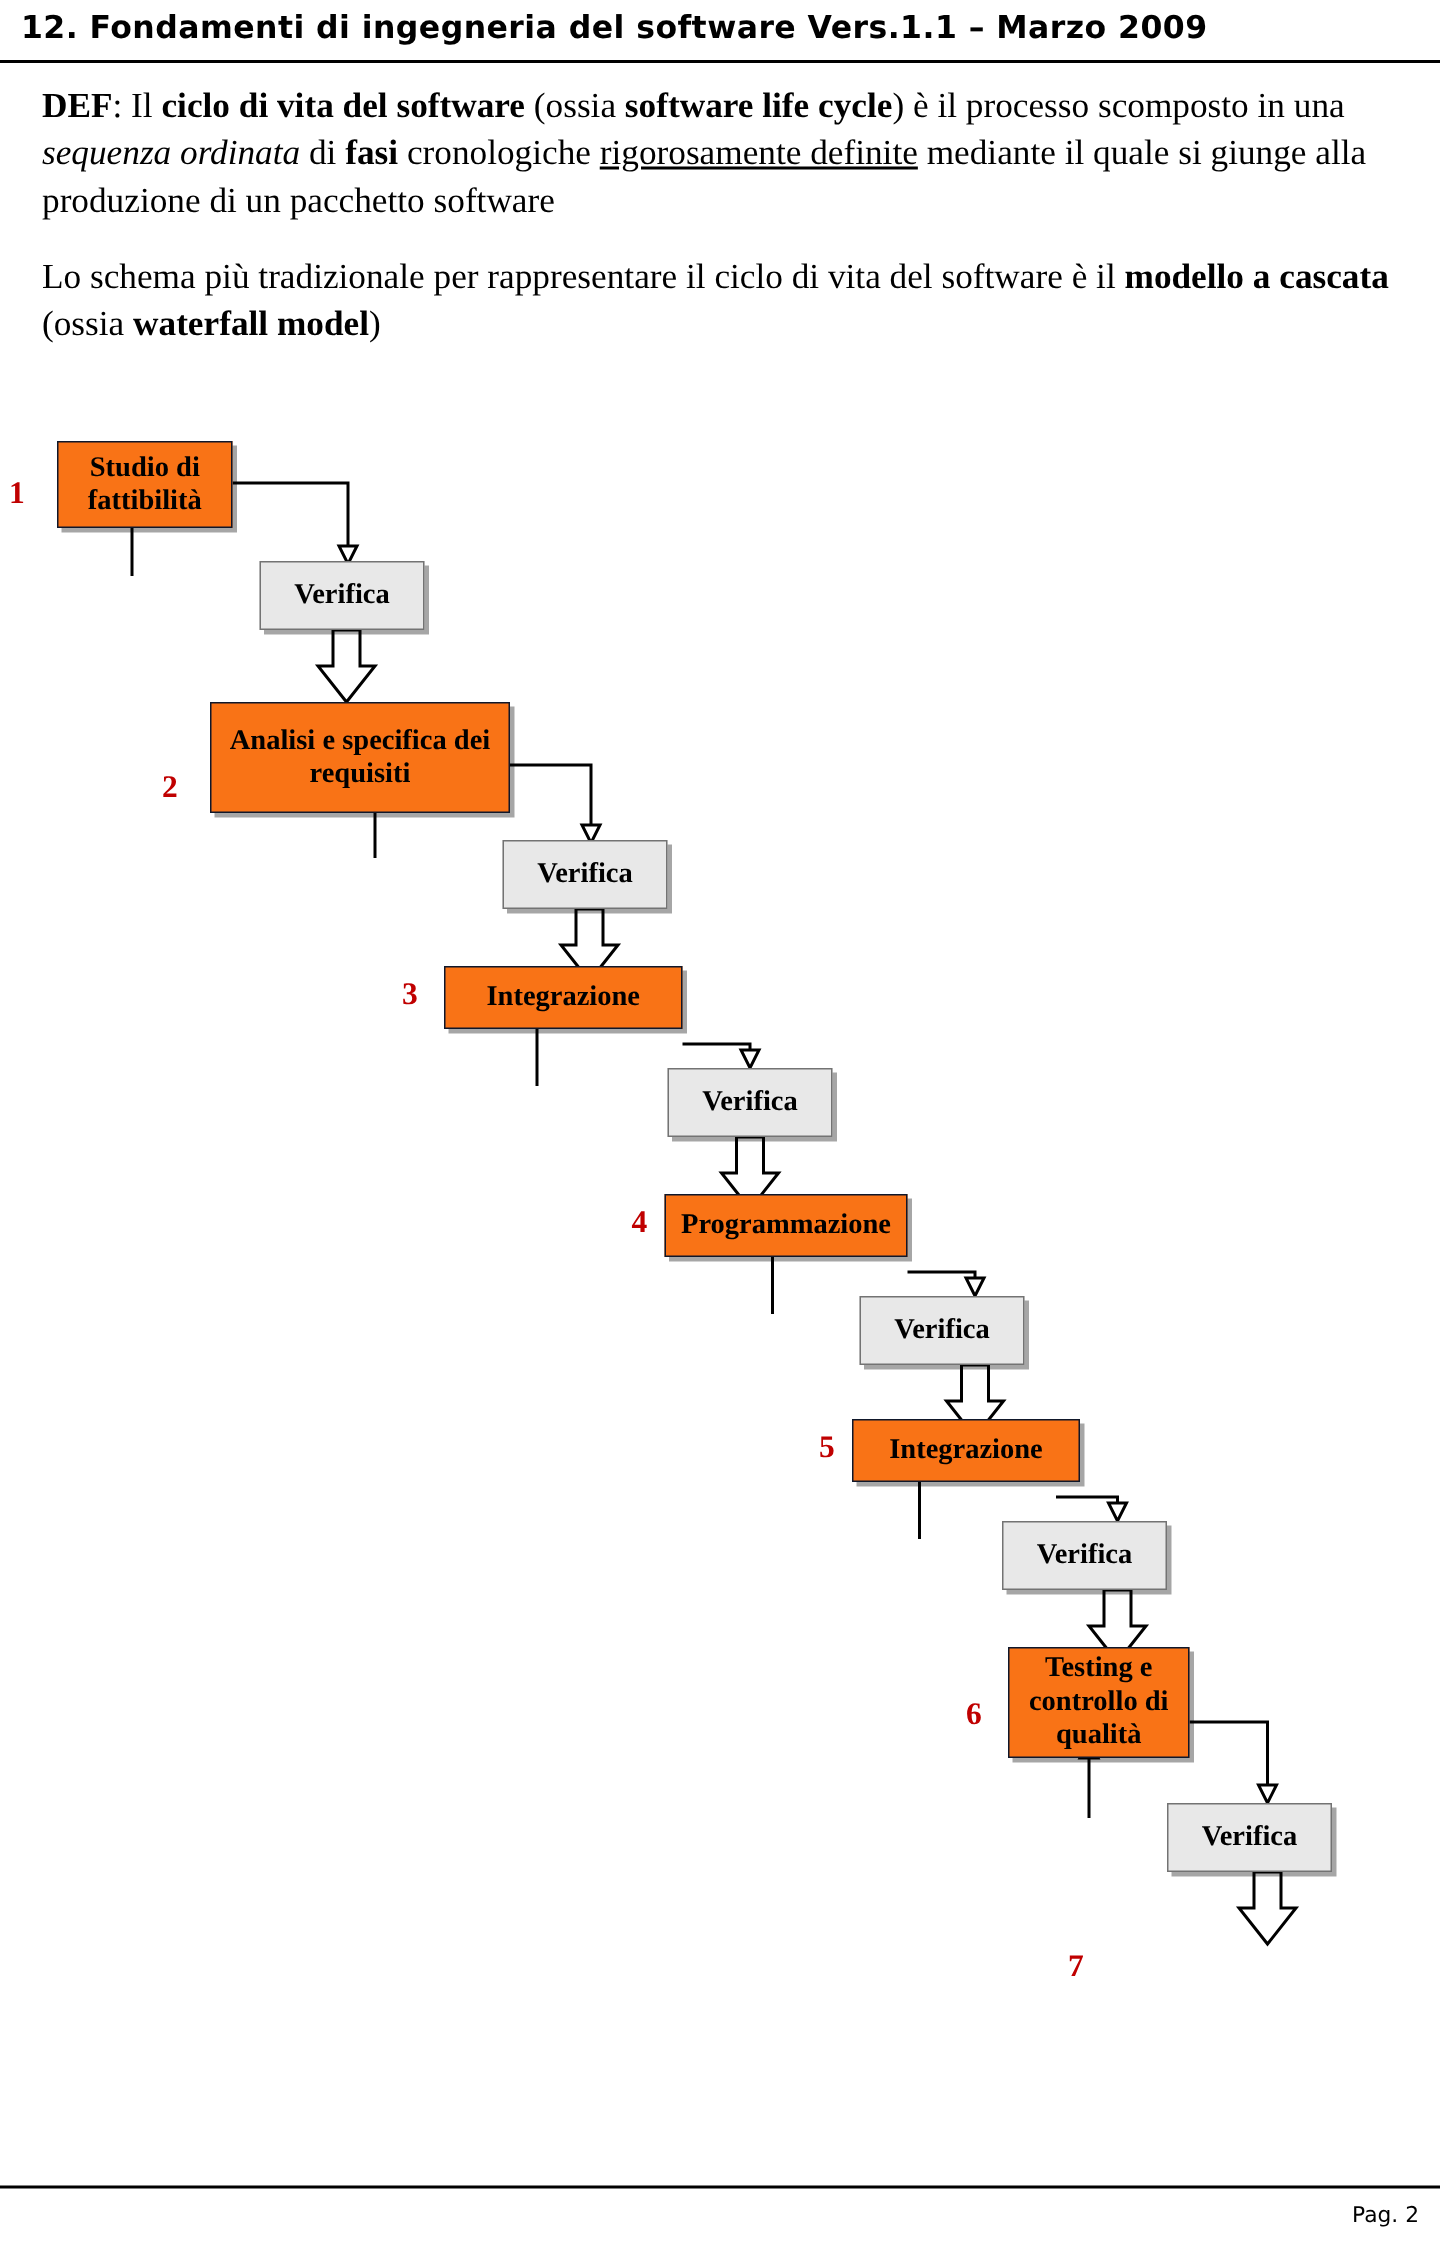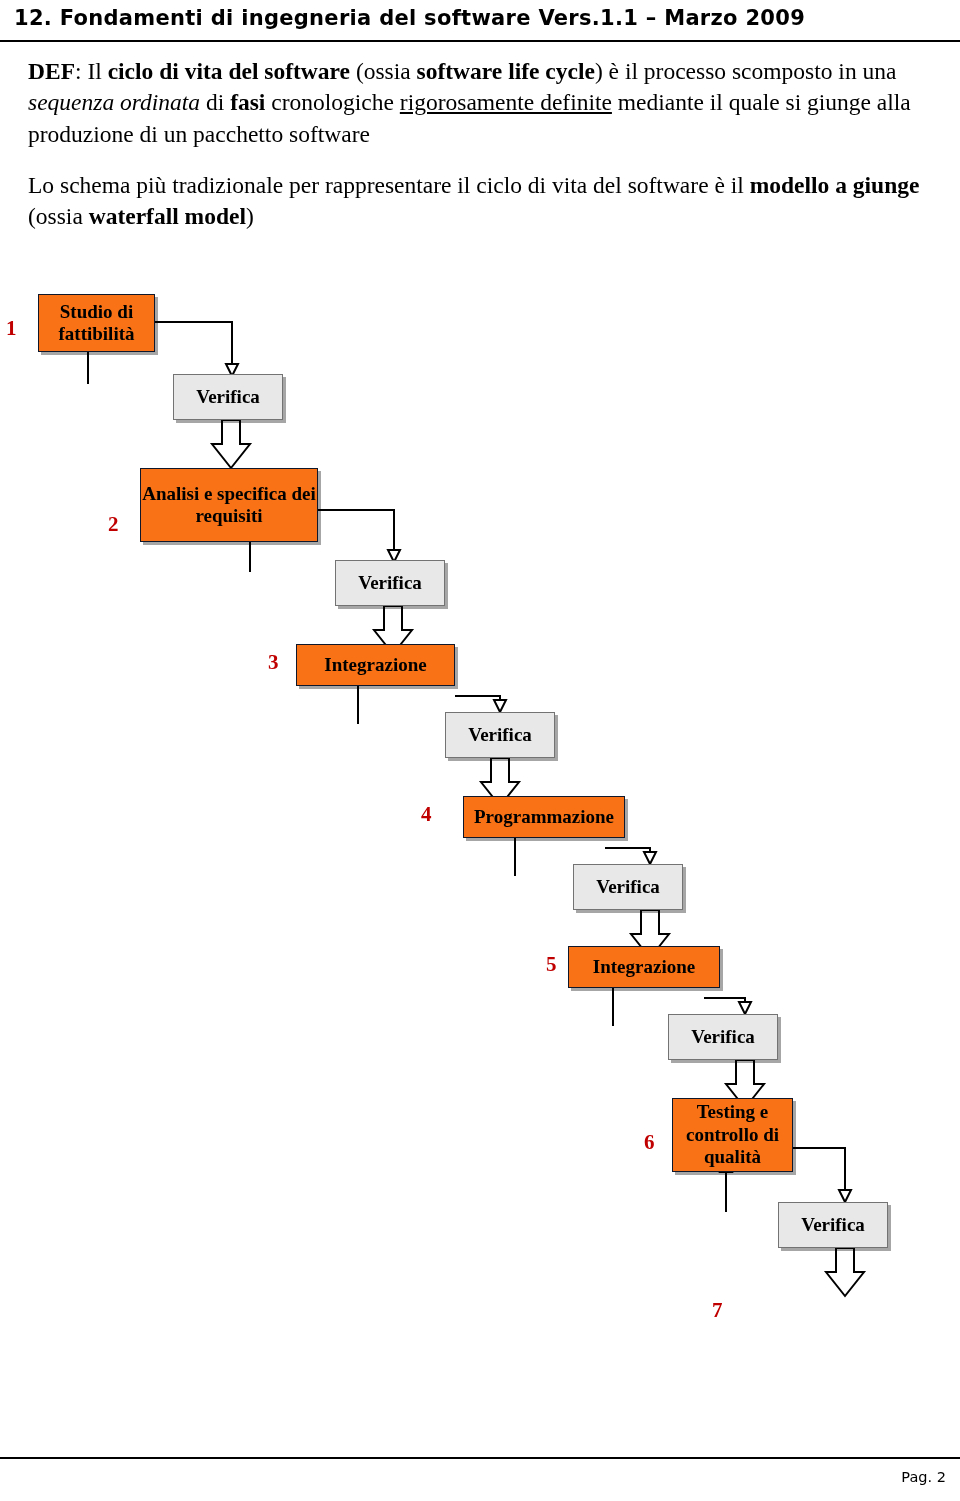--- a/index.html
+++ b/index.html
@@ -138,21 +138,21 @@
   <div class="header-text">12. Fondamenti di ingegneria del software   Vers.1.1 – Marzo 2009</div>
 </div>
 
 <div class="content">
 
   <p class="para">
     <span class="b">DEF</span><span>: Il </span><span class="b">ciclo di vita del software</span><span> (ossia </span><span class="b">software life cycle</span><span>) è il processo scomposto in una </span><span class="i">sequenza ordinata</span><span> di </span><span class="b">fasi</span><span> cronologiche </span><span class="u">rigorosamente definite</span><span> mediante il quale si giunge alla produzione di un pacchetto software</span>
   </p>
 
   <p class="para second">
-    <span>Lo schema più tradizionale per rappresentare il ciclo di vita del software è il </span><span class="b">modello a giunge</span><span> (ossia </span><span class="b">waterfall model</span><span>)</span>
+    <span>Lo schema più tradizionale per rappresentare il ciclo di vita del software è il </span><span class="b">modello a cascata</span><span> (ossia </span><span class="b">waterfall model</span><span>)</span>
   </p>
 
 </div>
 
 <div class="diagram">
 
   <svg viewBox="0 0 960 1090">
     <defs>
       <marker id="arrowDown" markerWidth="10" markerHeight="10" refX="5" refY="9" orient="auto" markerUnits="userSpaceOnUse">
         <path d="M0,0 L10,0 L5,9 z" fill="#ffffff" stroke="#000000" stroke-width="1"></path>
@@ -200,31 +200,31 @@
     <polygon points="720,900 732,900 726,888" fill="#ffffff" stroke="#000000" stroke-width="2"></polygon>
     <path d="M836,976 L854,976 L854,1000 L864,1000 L845,1024 L826,1000 L836,1000 z" fill="#ffffff" stroke="#000000" stroke-width="2"></path>
   </svg>
 
   <div class="num" style="left:6px; top:44px;">1</div>
   <div class="box phase" style="left:38px; top:22px; width:117px; height:58px;">Studio di fattibilità</div>
 
   <div class="box verify" style="left:173px; top:102px; width:110px; height:46px;">Verifica</div>
 
   <div class="num" style="left:108px; top:240px;">2</div>
-  <div class="box phase" style="left:140px; top:196px; width:178px; height:74px;">Analisi e specifica dei requisiti</div>
+  <div class="box phase" style="left:140px; top:196px; width:200px; height:74px;">Analisi e specifica dei requisiti</div>
 
   <div class="box verify" style="left:335px; top:288px; width:110px; height:46px;">Verifica</div>
 
   <div class="num" style="left:268px; top:378px;">3</div>
   <div class="box phase" style="left:296px; top:372px; width:159px; height:42px;">Integrazione</div>
 
   <div class="box verify" style="left:445px; top:440px; width:110px; height:46px;">Verifica</div>
 
   <div class="num" style="left:421px; top:530px;">4</div>
-  <div class="box phase" style="left:443px; top:524px; width:162px; height:42px;margin-left:20px;">Programmazione</div>
+  <div class="box phase" style="left:443px; top:524px; width:162px; height:42px;">Programmazione</div>
 
   <div class="box verify" style="left:573px; top:592px; width:110px; height:46px;">Verifica</div>
 
   <div class="num" style="left:546px; top:680px;">5</div>
   <div class="box phase" style="left:568px; top:674px; width:152px; height:42px;">Integrazione</div>
 
   <div class="box verify" style="left:668px; top:742px; width:110px; height:46px;">Verifica</div>
 
   <div class="num" style="left:644px; top:858px;">6</div>
   <div class="box phase" style="left:672px; top:826px; width:121px; height:74px;text-align:center;">Testing e controllo di qualità</div>

